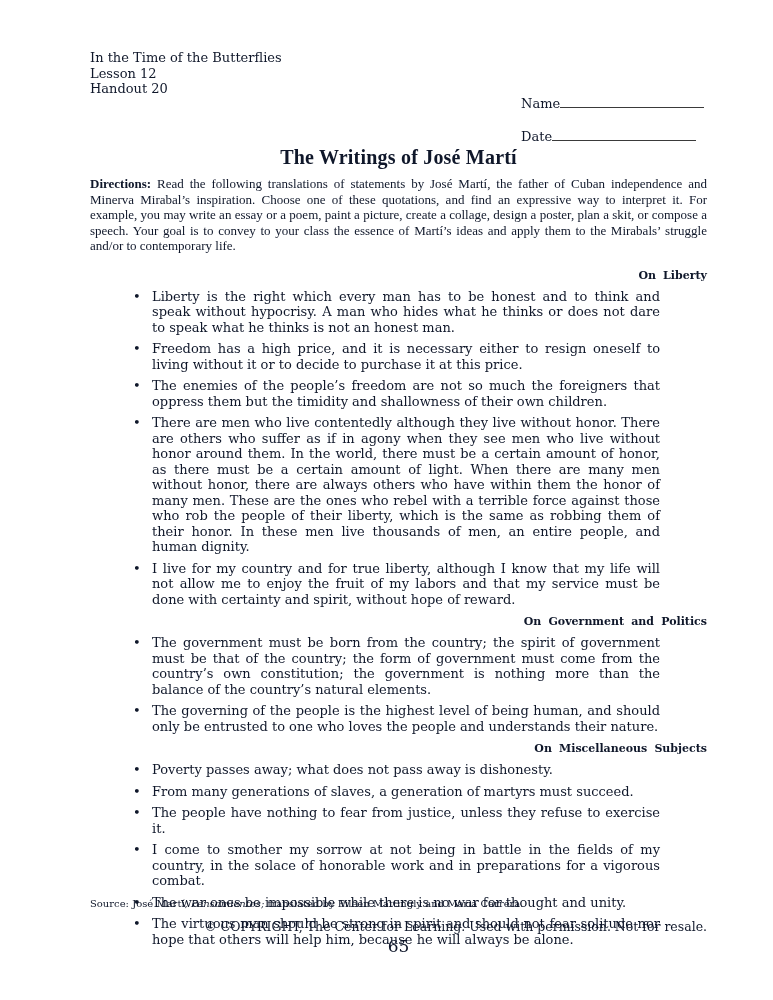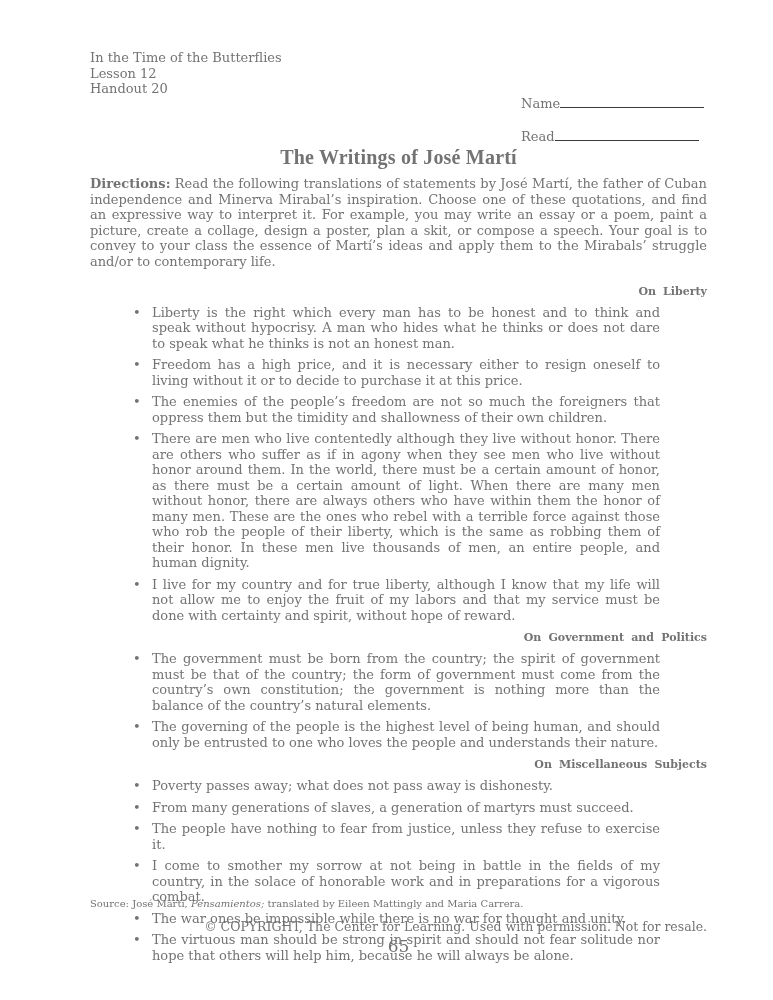--- a/index.html
+++ b/index.html
@@ -2,21 +2,21 @@
 <html><head>
 <meta charset="utf-8">
 <style>
   html, body { margin: 0; padding: 0; background: #e8e8e8; }
   .page {
     position: relative;
     width: 773px;
     height: 1000px;
     margin: 0 auto;
     background: #ffffff;
-    color: #737373;
+    color: #0f172a;
     font-family: "DejaVu Serif", serif;
     box-sizing: border-box;
     padding: 50px 66px 0 90px;
     overflow: hidden;
   }
   
   .header { display: flex; justify-content: space-between; font-size: 13px; line-height: 15.5px; }
   .header-left div { white-space: nowrap; }
   .header-right { width: 186px; margin-top: 45px; }
   .name-row, .date-row { white-space: nowrap; }
@@ -36,20 +36,21 @@
     margin-top: 0;
     letter-spacing: 0.2px;
     font-family: Liberation Serif, serif;
   }
   
   .directions {
     margin-top: 6px;
     font-size: 13px;
     line-height: 15.6px;
     text-align: justify;
+    font-family: Liberation Serif, serif;
   }
   .directions b { font-weight: bold; }
   
   .section-heading {
     text-align: right;
     font-weight: bold;
     font-size: 11px;
     line-height: 17px;
     margin: 4px 0 5px 0;
     word-spacing: 0.3em;
@@ -93,21 +94,21 @@
 <div class="page">
 
   <div class="header">
     <div class="header-left">
       <div>In the Time of the Butterflies</div>
       <div>Lesson 12</div>
       <div>Handout 20</div>
     </div>
     <div class="header-right">
       <div class="name-row"><span>Name</span><span class="fill-line"></span></div>
-      <div class="date-row"><span>Read</span><span class="fill-line"></span></div>
+      <div class="date-row"><span>Date</span><span class="fill-line"></span></div>
     </div>
   </div>
 
   <div class="title">The Writings of José Martí</div>
 
   <p class="directions"><b>Directions:</b> <span>Read the following translations of statements by José Martí, the father of Cuban independence and Minerva Mirabal’s inspiration. Choose one of these quotations, and find an expressive way to interpret it. For example, you may write an essay or a poem, paint a picture, create a collage, design a poster, plan a skit, or compose a speech. Your goal is to convey to your class the essence of Martí’s ideas and apply them to the Mirabals’ struggle and/or to contemporary life.</span></p>
 
   <div>
   <div class="section">
     <div class="section-heading">On Liberty</div>

